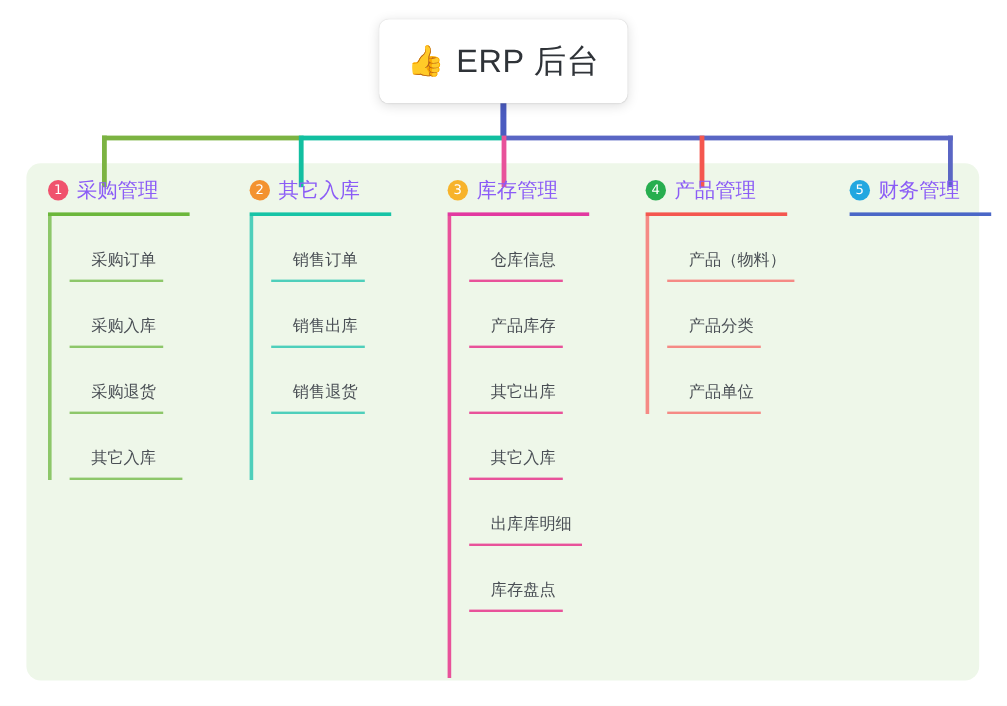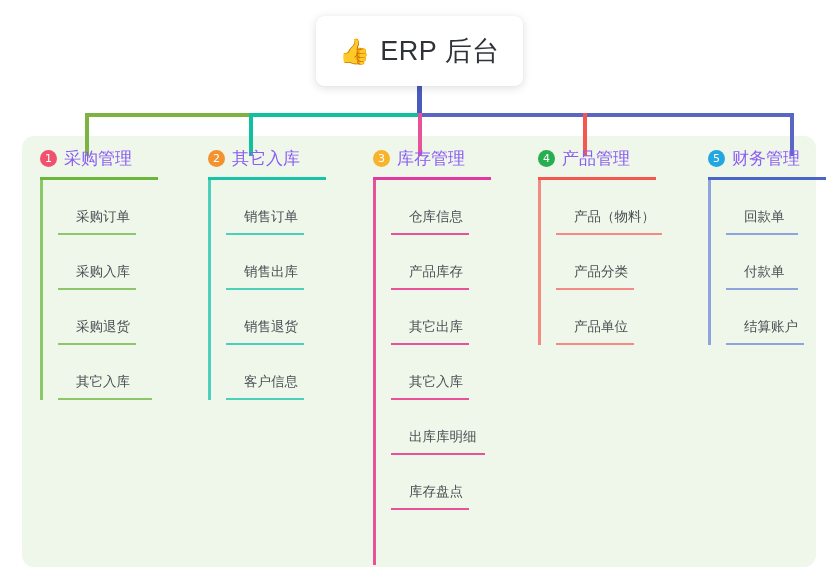--- a/index.html
+++ b/index.html
@@ -222,24 +222,20 @@
         <div class="leaf-rule" style="background: rgb(78, 207, 187); width: 78px;"></div>
       </div>
       <div class="leaf">
         <span class="leaf-label">销售出库</span>
         <div class="leaf-rule" style="background: rgb(78, 207, 187); width: 78px;"></div>
       </div>
       <div class="leaf">
         <span class="leaf-label">销售退货</span>
         <div class="leaf-rule" style="background: rgb(78, 207, 187); width: 78px;"></div>
       </div>
-      <div class="leaf">
-        <span class="leaf-label">客户信息</span>
-        <div class="leaf-rule" style="background: rgb(78, 207, 187); width: 78px;"></div>
-      </div>
     </div>
   </div>
 <div id="col-2" class="column">
     <div class="col-head">
       <span class="badge" style="background: rgb(247, 179, 43);">3</span>
       <span class="col-title">库存管理</span>
     </div>
     <div class="head-rule" style="background: rgb(226, 57, 160); width: 118px; margin-left: 18px;"></div>
     <div class="leaves">
       <div class="spine" style="background: rgb(232, 82, 154); height: 385px;"></div>
@@ -290,28 +286,13 @@
         <div class="leaf-rule" style="background: rgb(245, 138, 133); width: 78px;"></div>
       </div>
     </div>
   </div>
 <div id="col-4" class="column">
     <div class="col-head">
       <span class="badge" style="background: rgb(34, 167, 224);">5</span>
       <span class="col-title">财务管理</span>
     </div>
     <div class="head-rule" style="background: rgb(74, 103, 199); width: 118px; margin-left: 18px;"></div>
-    <div class="leaves">
-      <div class="spine" style="background: rgb(143, 164, 221); height: 165px;"></div>
-      <div class="leaf">
-        <span class="leaf-label">回款单</span>
-        <div class="leaf-rule" style="background: rgb(143, 164, 221); width: 72px;"></div>
-      </div>
-      <div class="leaf">
-        <span class="leaf-label">付款单</span>
-        <div class="leaf-rule" style="background: rgb(143, 164, 221); width: 72px;"></div>
-      </div>
-      <div class="leaf">
-        <span class="leaf-label">结算账户</span>
-        <div class="leaf-rule" style="background: rgb(143, 164, 221); width: 78px;"></div>
-      </div>
-    </div>
   </div>
 
 </body></html>

